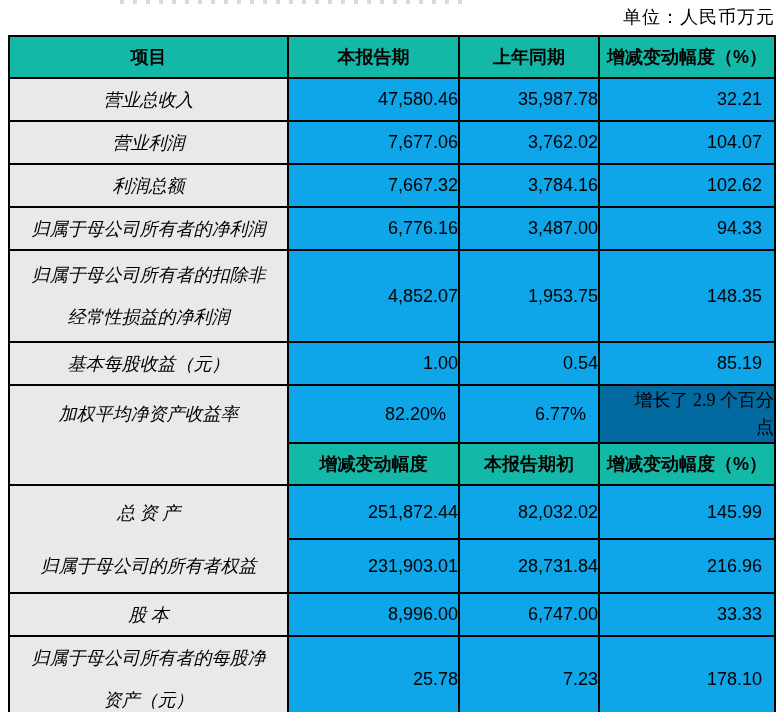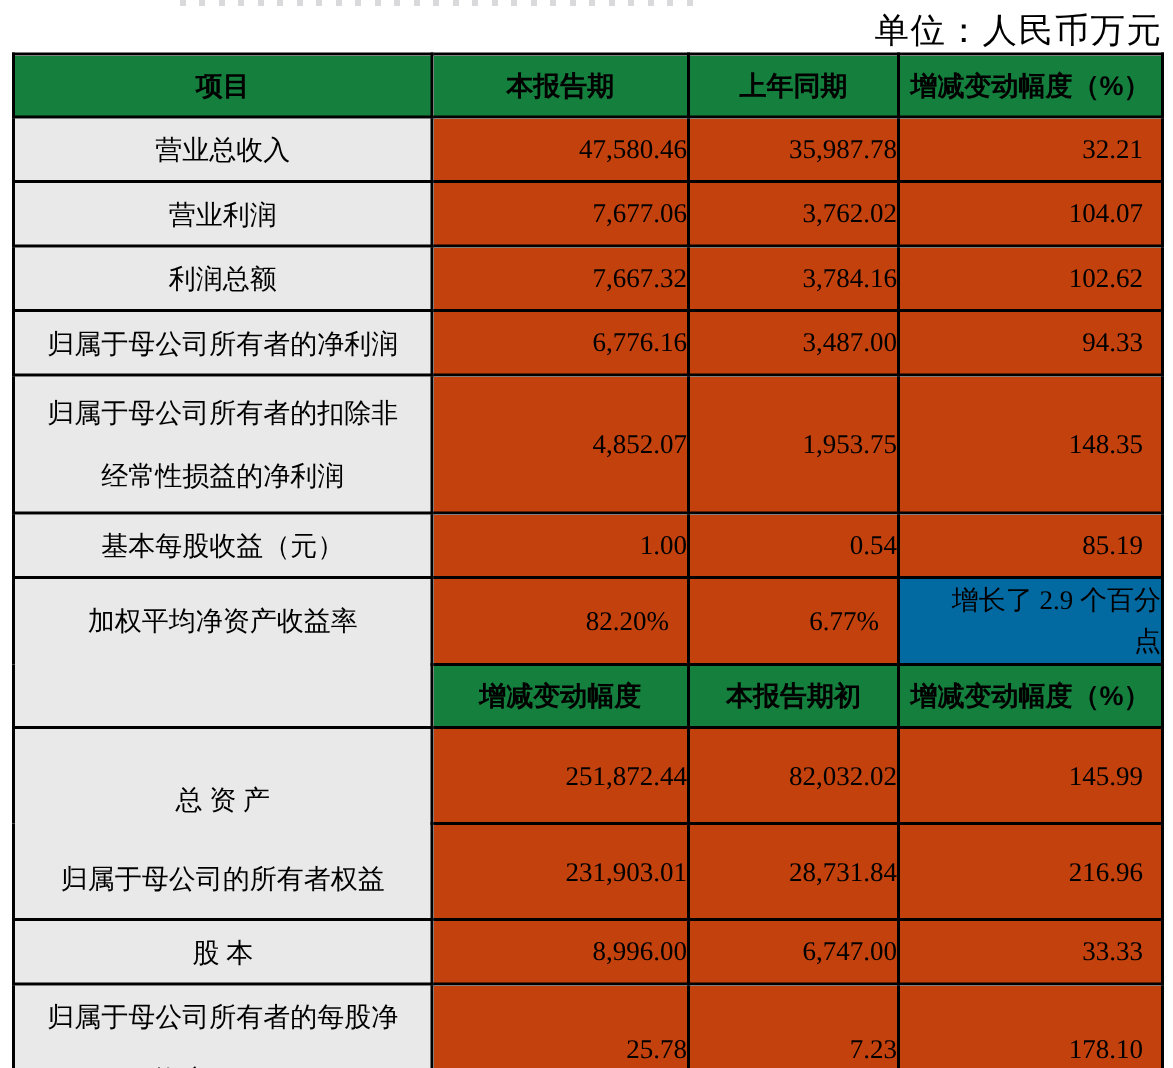--- a/index.html
+++ b/index.html
@@ -25,80 +25,80 @@
     left: 120px;
     width: 350px;
     height: 4px;
     background: repeating-linear-gradient(90deg, #b4b4ba 0 4px, transparent 4px 13px);
     opacity: 0.5;
   }
   .unit-label {
     position: absolute;
     top: 5px;
     right: 7px;
-    font-size: 23px;
+    font-size: 18px;
     letter-spacing: 1px;
     font-family: Liberation Serif, serif;
     white-space: nowrap;
   }
   table.fin {
     position: absolute;
     left: 8px;
     top: 35px;
     width: 766px;
     border-collapse: collapse;
     table-layout: fixed;
   }
   table.fin td, table.fin th {
     border: 2px solid #000000;
     padding: 0;
     font-size: 18px;
     overflow: hidden;
   }
   th.hdr {
-    background: #15803d;
+    background: #14b8a6;
     font-family: "Liberation Sans", "DejaVu Sans", sans-serif;
     font-weight: bold;
     vertical-align: middle;
   }
   td.label {
     background: #e9e9e9;
     text-align: center;
     vertical-align: middle;
     font-family: "Liberation Serif", "DejaVu Serif", serif;
+    font-style: italic;
   }
   td.label.tall { line-height: 42px; }
   td.label.hang {
     vertical-align: top;
     padding-top: 14px;
     line-height: 28px;
   }
   td.num {
-    background: #c2410c;
+    background: #0ea5e9;
     text-align: right;
     vertical-align: middle;
     padding-right: 10px;
-    font-family: Liberation Serif, serif;
+    font-family: Liberation Sans, sans-serif;
   }
   td.num.pct { padding-right: 12px; }
   td.change2 {
     background: #0369a1;
     text-align: right;
     vertical-align: middle;
     padding-right: 12px;
     line-height: 27px;
     font-family: "Liberation Serif", "DejaVu Serif", serif;
   }
   .split-cell {
     height: 106px;
     display: flex;
     flex-direction: column;
     justify-content: space-around;
     align-items: center;
-    margin-top: 20px;
   }
   .line { display: block; }
 </style>
 </head>
 <body>
 
 <div class="page">
 
   <div class="remnant"></div>
 

